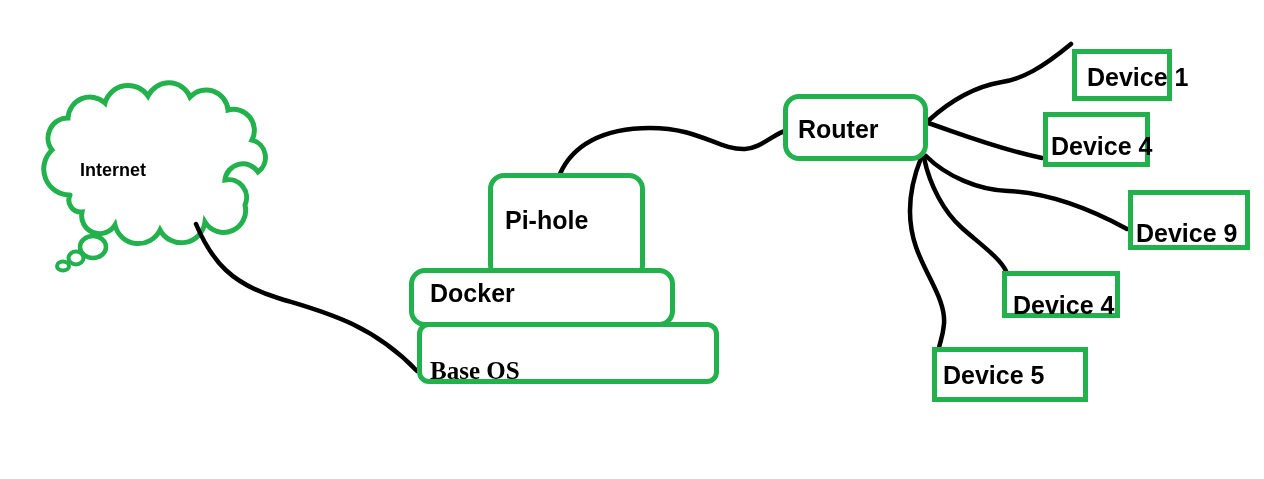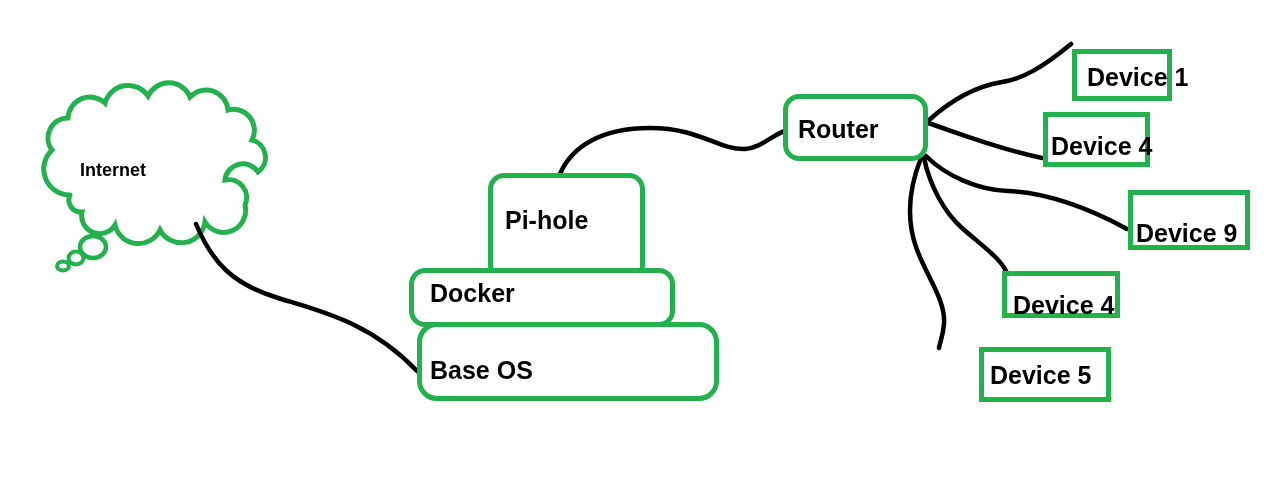--- a/index.html
+++ b/index.html
@@ -72,21 +72,21 @@
   <div class="cloud-label">Internet</div>
 
   <div class="node rounded" style="left:488px;top:173px;width:157px;height:108px;">
     <span class="label" style="left:12px;top:29px;">Pi-hole</span>
   </div>
 
   <div class="node rounded" style="left:409px;top:268px;width:266px;height:59px;border-radius:16px;">
     <span class="label" style="left:16px;top:7px;">Docker</span>
   </div>
 
-  <div class="node rounded" style="left:417px;top:322px;width:302px;height:79px;border-radius:20px;">
+  <div class="node rounded" style="left:417px;top:322px;width:302px;height:62px;border-radius:12px;font-family:Liberation Serif, serif;">
     <span class="label" style="left:8px;top:30px;">Base OS</span>
   </div>
 
   <div class="node rounded" style="left:783px;top:94px;width:145px;height:67px;">
     <span class="label" style="left:10px;top:17px;">Router</span>
   </div>
 
   <div class="node" style="left:1072px;top:25px;width:100px;height:52px;margin-top:24px;">
     <span class="label" style="left:10px;top:10px;">Device 1</span>
   </div>
@@ -96,17 +96,17 @@
   </div>
 
   <div class="node" style="left:1128px;top:190px;width:122px;height:60px;">
     <span class="label" style="left:3px;bottom:-2px;">Device 9</span>
   </div>
 
   <div class="node" style="left:1002px;top:271px;width:118px;height:47px;">
     <span class="label" style="left:6px;bottom:-6px;">Device 4</span>
   </div>
 
-  <div class="node" style="left:979px;top:347px;width:132px;height:55px;">
+  <div class="node" style="left:932px;top:347px;width:156px;height:55px;">
     <span class="label" style="left:6px;bottom:8px;">Device 5</span>
   </div>
 
 </div>
 
 </body></html>

